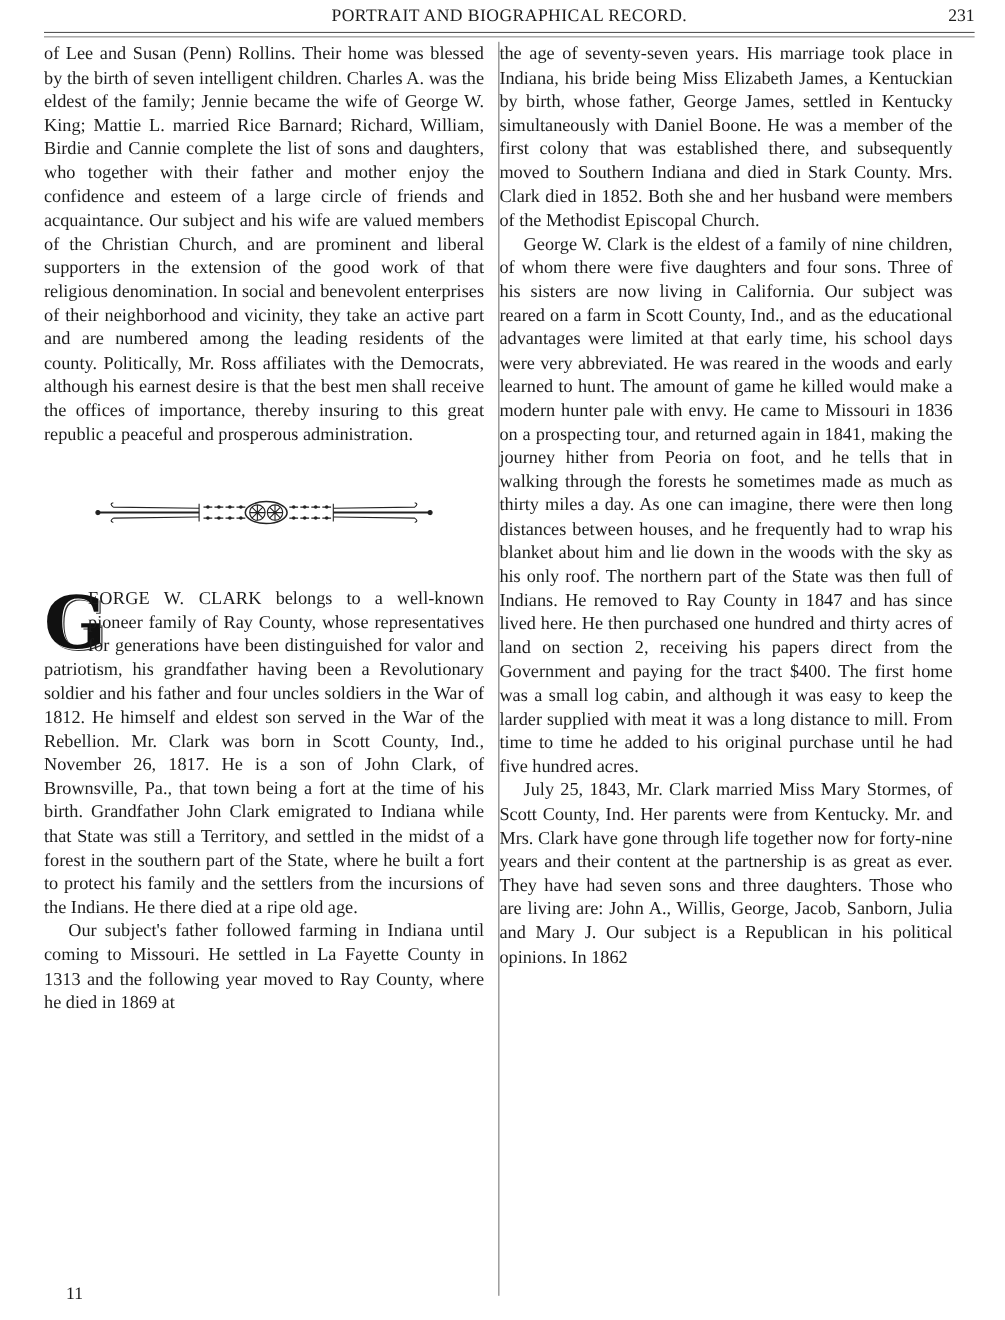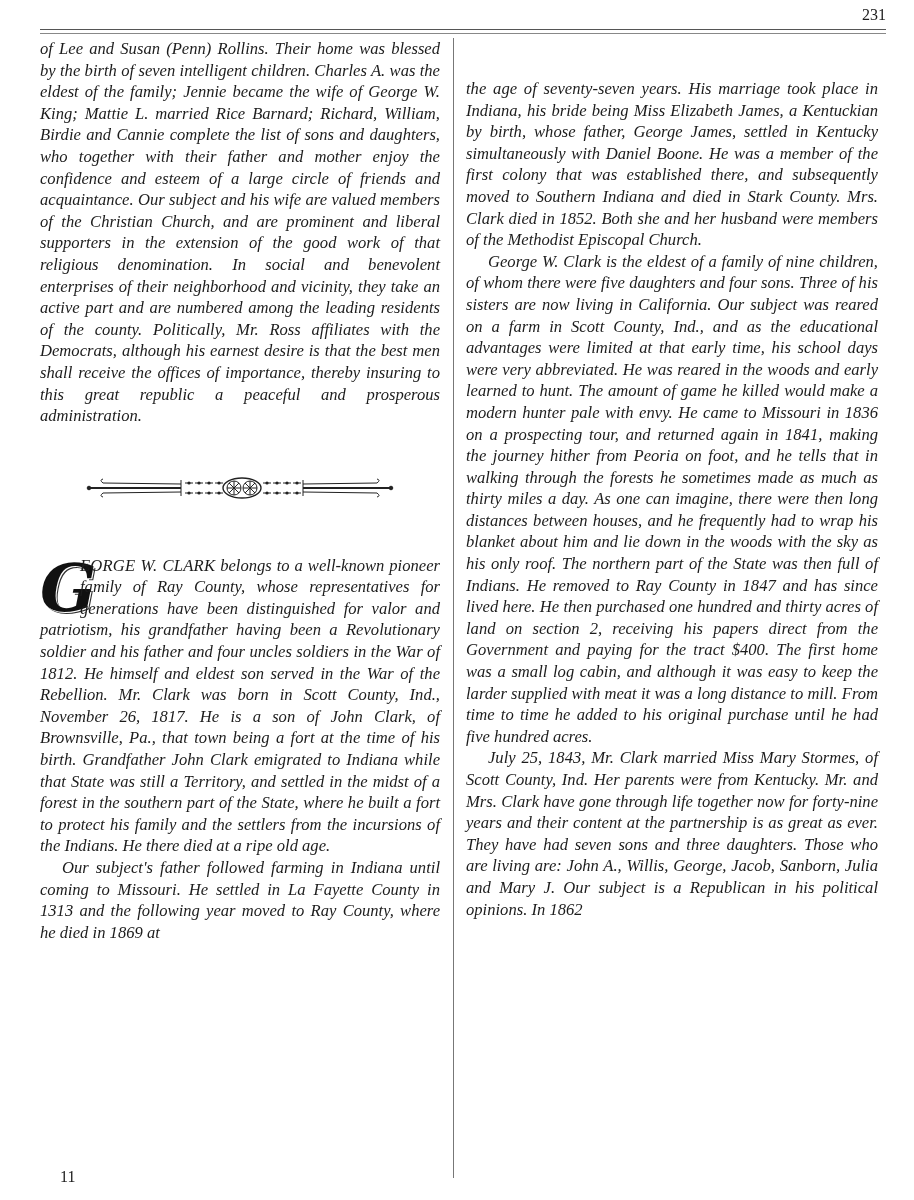--- a/index.html
+++ b/index.html
@@ -7,40 +7,41 @@
          font-family: "Liberation Serif", "DejaVu Serif", serif; color: #1c1c1c; }
   .header { position: absolute; left: 40px; right: 28px; top: 0; height: 30px; }
   .running-title { position: absolute; left: 0; right: 0; top: 6px; text-align: center;
          font-size: 16px; letter-spacing: 0.4px; }
   .page-number { position: absolute; right: 0; top: 6px; font-size: 16px; text-align: center; }
   .rule { position: absolute; left: 40px; right: 28px; top: 29px; height: 1px;
           background: #555; }
   .rule2 { position: absolute; left: 40px; right: 28px; top: 33px; height: 1px;
            background: #888; }
   .col { position: absolute; top: 38px; font-size: 16.6px; line-height: 21.6px;
-         text-align: justify; font-style: italic; }
+         text-align: justify; }
   .col-left { left: 40px; width: 400px; }
-  .col-right { left: 466px; width: 412px; margin-top: 40px; }
+  .col-right { left: 454px; width: 412px; }
   .col-divider { position: absolute; left: 453px; top: 38px; height: 1140px; width: 1px;
                  background: #777; }
   .col p { margin: 0; }
   .indent { text-indent: 22px; }
   .ornament { display: block; margin: 48px auto 54px auto; width: 310px; height: 26px; }
   .dropcap-wrap { position: relative; }
   .dropcap { float: left; width: 34px; height: 60px; margin: 4px 6px 0 0;
              font-size: 66px; line-height: 58px; font-weight: bold;
              font-family: "DejaVu Serif", serif; color: #111;
              text-shadow: 1px 1px 0 #fff, 2px 2px 0 #333; }
   .smallcaps { letter-spacing: 0.2px; }
   .signature { position: absolute; left: 60px; top: 1168px; font-size: 16px; }
 </style>
 </head>
 <body>
 
 <div class="header">
+  <div class="running-title">PORTRAIT AND BIOGRAPHICAL RECORD.</div>
   <div class="page-number">231</div>
 </div>
 <div class="rule"></div>
 <div class="rule2"></div>
 
 <div class="col col-left">
   <p>of Lee and Susan (Penn) Rollins. Their home was blessed by the birth of seven intelligent children. Charles A. was the eldest of the family; Jennie became the wife of George W. King; Mattie L. married Rice Barnard; Richard, William, Birdie and Cannie complete the list of sons and daughters, who together with their father and mother enjoy the confidence and esteem of a large circle of friends and acquaintance. Our subject and his wife are valued members of the Christian Church, and are prominent and liberal supporters in the extension of the good work of that religious denomination. In social and benevolent enterprises of their neighborhood and vicinity, they take an active part and are numbered among the leading residents of the county. Politically, Mr. Ross affiliates with the Democrats, although his earnest desire is that the best men shall receive the offices of importance, thereby insuring to this great republic a peaceful and prosperous administration.</p>
 
   <svg class="ornament" viewBox="0 0 310 26">
     <g stroke="#222" fill="none" stroke-width="1">

